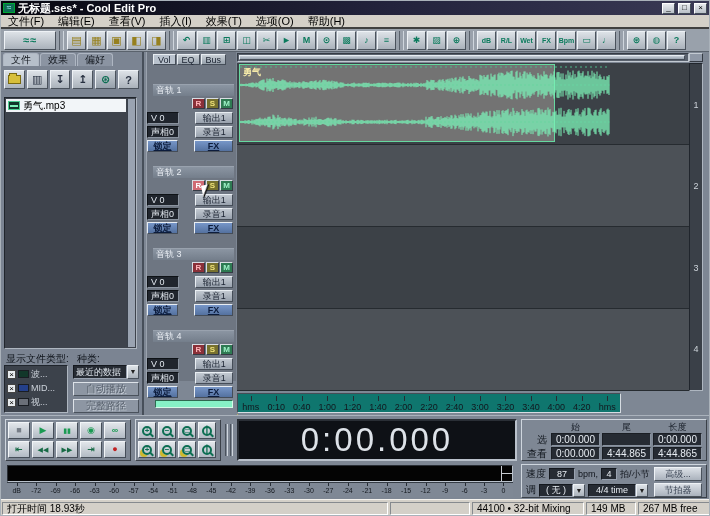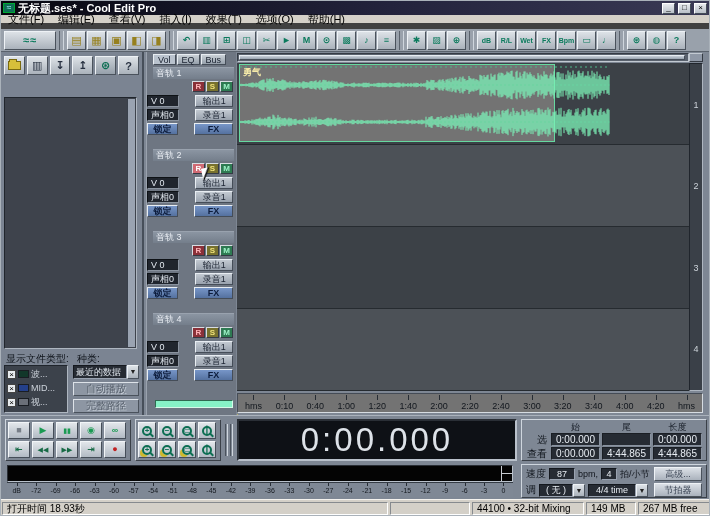--- a/index.html
+++ b/index.html
@@ -15,21 +15,21 @@
   .app-icon::after{content:"≈";}
   .title-text{color:#fff;font-size:11px;font-weight:bold;white-space:nowrap;}
   .title-spacer{flex:1;}
   .watermark{color:#c41414;font-family:"Liberation Serif",serif;font-style:italic;font-weight:bold;
     font-size:15px;letter-spacing:2px;margin-right:10px;text-shadow:1px 1px 0 #5a0808;}
   .winbtn{width:13px;height:11px;background:linear-gradient(#e8ebee,#b9c0c8);border:1px solid;
     border-color:#fff #454d58 #454d58 #fff;font-size:8px;line-height:8px;color:#000;text-align:center;}
 
   
   .menubar{position:absolute;left:0;top:14px;width:100%;height:14px;background:#d4d0c8;
-    border-bottom:6px solid #404040;display:flex;align-items:center;}
+    border-bottom:2px solid #404040;display:flex;align-items:center;}
   .menu-item{font-size:11px;color:#000;padding:0 7px;line-height:13px;}
 
   
   .toolbar{position:absolute;left:0;top:28px;width:100%;height:23px;background:#99a1ab;
     border-bottom:1px solid #5a626c;display:flex;align-items:center;padding:0 3px;gap:1px;}
   .tb-btn{width:19px;height:19px;background:linear-gradient(#dde2e7,#aab2bb);border:1px solid;
     border-color:#eef2f6 #4a525c #4a525c #eef2f6;font-size:9px;font-weight:bold;color:#0b7a5c;
     display:flex;align-items:center;justify-content:center;line-height:1;}
   .tb-btn.wide{width:52px;font-size:11px;letter-spacing:1px;}
   .tb-btn.file{color:#96801e;font-size:11px;}
@@ -72,44 +72,44 @@
   .mini-select{position:absolute;left:72px;top:313px;width:66px;height:14px;display:flex;}
   .ms-val{flex:1;background:#262b33;color:#dfe5ec;font-size:9px;line-height:12px;padding:0 2px;
     border:1px solid;border-color:#14181e #9aa3b1 #9aa3b1 #14181e;overflow:hidden;white-space:nowrap;}
   .ms-arrow{width:12px;background:linear-gradient(#dde2e7,#aab2bb);border:1px solid;
     border-color:#eef2f6 #4a525c #4a525c #eef2f6;font-size:7px;text-align:center;line-height:11px;color:#222;}
   .lp-dbtn{position:absolute;left:72px;width:66px;height:14px;background:#8d96a3;border:1px solid;
     border-color:#dde2e8 #4a525c #4a525c #dde2e8;font-size:10px;color:#58616d;text-shadow:1px 1px 0 #c9d0d9;
     line-height:12px;text-align:center;}
 
   
-  .track-ctl{position:absolute;left:145px;top:0;width:90px;height:385px;background:#6e7682;border-left:1px solid #9aa2ae;}
+  .track-ctl{position:absolute;left:145px;top:0;width:90px;height:329px;background:#6e7682;border-left:1px solid #9aa2ae;}
   .tc-tabs{display:flex;gap:1px;padding:2px 2px 0 6px;height:13px;}
   .tc-tab{font-size:9px;line-height:10px;padding:0 4px;background:linear-gradient(#c9d0d6,#96a0ab);
     border:1px solid;border-color:#e8edf2 #454d58 #454d58 #e8edf2;color:#1a2230;}
   .tc-tab.active{background:#b9c2cd;}
-  .track-block{height:82px;padding-top:1px;}
+  .track-block{height:82px;padding-top:18px;}
   .tb-head{margin:1px 2px 0 6px;background:linear-gradient(#8b95a2,#747e8b);border-top:1px solid #99a2ae;
     color:#e9edf3;font-size:9px;line-height:11px;height:12px;padding:0 3px;}
   .rsm{position:relative;display:flex;justify-content:flex-end;gap:1px;margin:2px 3px 0 0;height:12px;}
   .mini{width:13px;height:11px;font-size:8px;font-weight:bold;line-height:9px;border:1px solid;
     border-color:#d8dde2 #343a44 #343a44 #d8dde2;text-align:center;}
   .mini.r{background:#8a3038;color:#ffb3b8;}
   .mini.s{background:#77712e;color:#efe27a;}
   .mini.m{background:#2e7a52;color:#9df2c6;}
   .hovered .mini.r{background:#d06a74;color:#fff;}
   .cursor{display:none;position:absolute;right:24px;top:5px;width:0;height:0;border-left:7px solid #fff;
     border-bottom:11px solid transparent;filter:drop-shadow(1px 0 0 #000) drop-shadow(0 1px 0 #000);transform:rotate(-12deg);}
   .hovered .cursor{display:block;}
   .frow{display:flex;justify-content:flex-end;gap:16px;margin:2px 3px 0 0;height:12px;}
   .tfield{width:34px;background:#20252d;border:1px solid;border-color:#0e1216 #8a939f #8a939f #0e1216;
     color:#e2e8ef;font-size:9px;line-height:10px;padding-left:3px;}
   .tbtn{width:40px;background:linear-gradient(#c3cad2,#98a1ad);border:1px solid;
     border-color:#e8edf2 #454d58 #454d58 #e8edf2;font-size:9px;color:#1a2230;line-height:10px;text-align:center;}
-  .frow.blue .tbtn{background:linear-gradient(#7796c8,#54719f);color:#0c1c3c;font-weight:bold;}
+  .frow.blue .tbtn{background:linear-gradient(#7796c8,#54719f);color:#0c1c3c;font-weight:bold;text-decoration:underline;}
   .frow.blue .lock{width:32px;}
   .green-bar{position:absolute;left:8px;top:348px;width:78px;height:8px;background:#86f2c6;
     border:1px solid;border-color:#2e6a50 #d6fae8 #d6fae8 #2e6a50;}
 
   
   .wave-area{position:absolute;left:236px;top:0;width:466px;height:363px;}
   .wave-scroll{position:absolute;left:0;top:1px;width:452px;height:9px;background:#5a626e;
     border:1px solid;border-color:#353b44 #c3cad2 #c3cad2 #353b44;}
   .wave-scroll .thumb{position:absolute;left:1px;top:1px;bottom:1px;width:calc(100% - 4px);
     background:linear-gradient(#c8d0d9,#99a3af);border:1px solid;border-color:#e8edf2 #454d58 #454d58 #e8edf2;}
@@ -121,22 +121,22 @@
   .wrow{height:82px;border-bottom:1px solid #262b30;position:relative;}
   .wrow.odd{background:#3c4147;}
   .wrow.even{background:#4c5157;}
   .clip{position:absolute;left:2px;top:1px;width:316px;height:78px;background:#737373;
     border:1px solid #66d9a0;}
   .clip svg{position:absolute;left:0;top:0;}
   .clip-label{position:absolute;left:3px;top:1px;font-size:9px;font-weight:bold;color:#f5e9a8;}
   .num-strip{position:absolute;left:452px;top:11px;width:14px;height:328px;background:#3a4048;
     border:1px solid;border-color:#20252c #aeb6c0 #aeb6c0 #20252c;display:flex;flex-direction:column;}
   .tnum{height:82px;display:flex;align-items:center;justify-content:center;font-size:9px;color:#cdd3da;}
-  .ruler{position:absolute;left:0;top:341px;width:466px;height:20px;background:#737373;
-    border:1px solid;border-color:#454c56 #d6dce2 #d6dce2 #454c56;display:flex;}
+  .ruler{position:absolute;left:0;top:341px;width:384px;height:20px;background:#0f766e;
+    border:1px solid;border-color:#454c56 #d6dce2 #d6dce2 #454c56;display:flex;align-items:center;}
   .tick{flex:1;text-align:center;font-size:9px;color:#12171e;position:relative;padding-top:8px;line-height:9px;}
   .tick::before{content:"";position:absolute;top:1px;left:50%;width:1px;height:5px;background:#262c34;}
   .ruler-marker{position:absolute;left:0;top:362px;width:0;height:0;
     border-bottom:6px solid #e6d24a;border-right:7px solid transparent;}
 
   
   .transport-strip{position:absolute;left:0;top:414px;width:710px;height:48px;background:#7e8794;border-top:1px solid #aab2bc;}
   .pad{position:absolute;top:3px;height:42px;background:#7e8794;border:1px solid;
     border-color:#cfd6de #3a4048 #3a4048 #cfd6de;padding:2px;}
   .pad-transport{left:4px;width:126px;display:grid;grid-template-columns:repeat(5,22px);grid-auto-rows:17px;gap:2px;}
@@ -251,34 +251,43 @@
       <button class="tb-btn">♩</button>
       <span class="tb-sep"></span>
       <button class="tb-btn">⊛</button>
       <button class="tb-btn">◍</button>
       <button class="tb-btn">?</button>
     </div>
 
   <div class="main">
 
     <div class="left-panel">
+      <div class="lp-tabs">
+        <span class="lp-tab active">文件</span>
+        <span class="lp-tab">效果</span>
+        <span class="lp-tab">偏好</span>
+      </div>
       <div class="lp-toolbar" id="lp-toolbar">
           <button class="lp-btn">
             <span class="folder-glyph"></span>
           </button>
           <button class="lp-btn">▥</button>
           <button class="lp-btn">↧</button>
           <button class="lp-btn">↥</button>
           <button class="lp-btn green">⊛</button>
           <button class="lp-btn">?</button>
         </div>
       <div class="file-list">
 
         <span class="fl-scroll"></span>
 
+          <div class="file-item">
+            <span class="file-icon"></span>
+            <span class="file-name">勇气.mp3</span>
+          </div>
         </div>
       <span class="lp-caption" style="left:5px;top:300px;">显示文件类型:</span>
       <span class="lp-caption" style="left:76px;top:300px;">种类:</span>
       <div class="cb-panel">
         <div class="cb-row">
           <span class="cb-box">×</span>
           <span class="ficon wave"></span>
           <span class="cb-label">波...</span>
         </div>
         <div class="cb-row">

